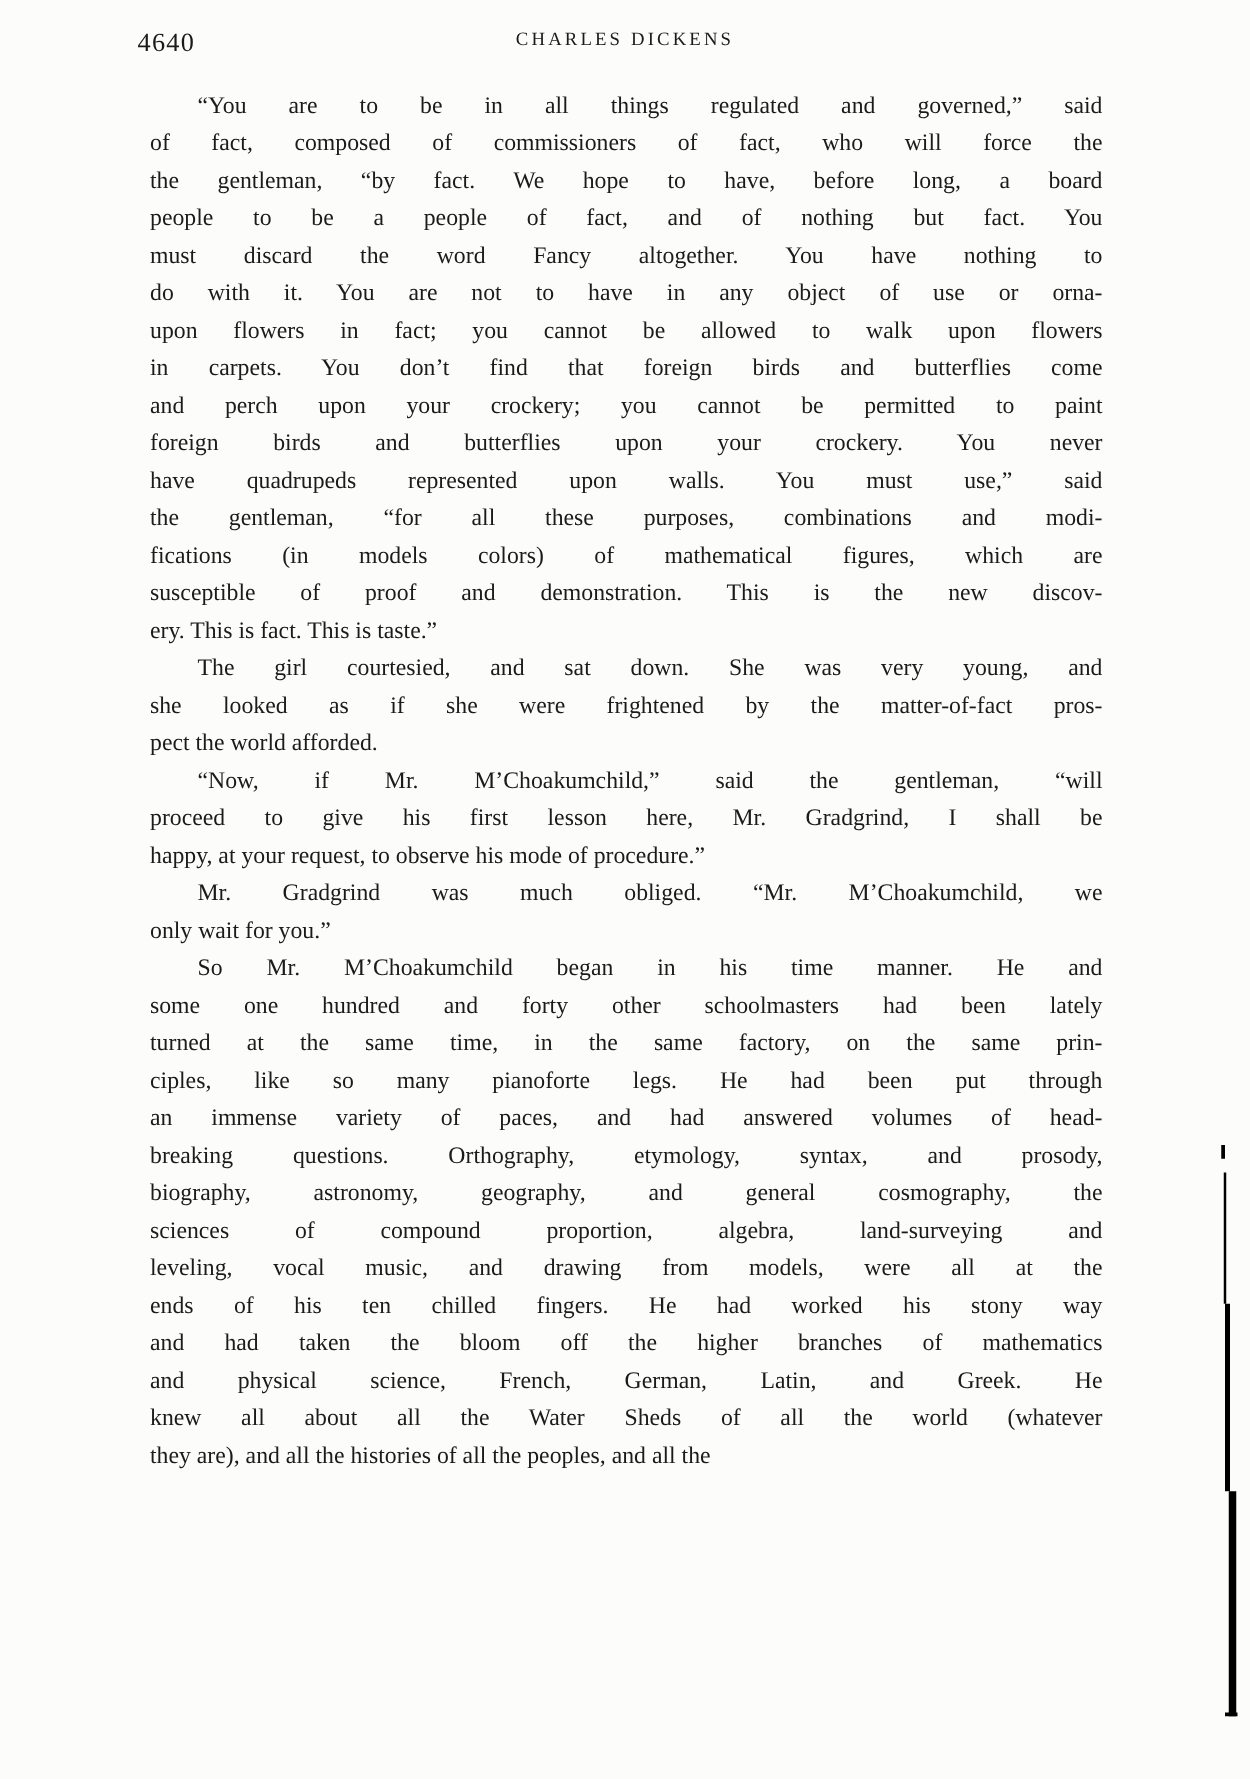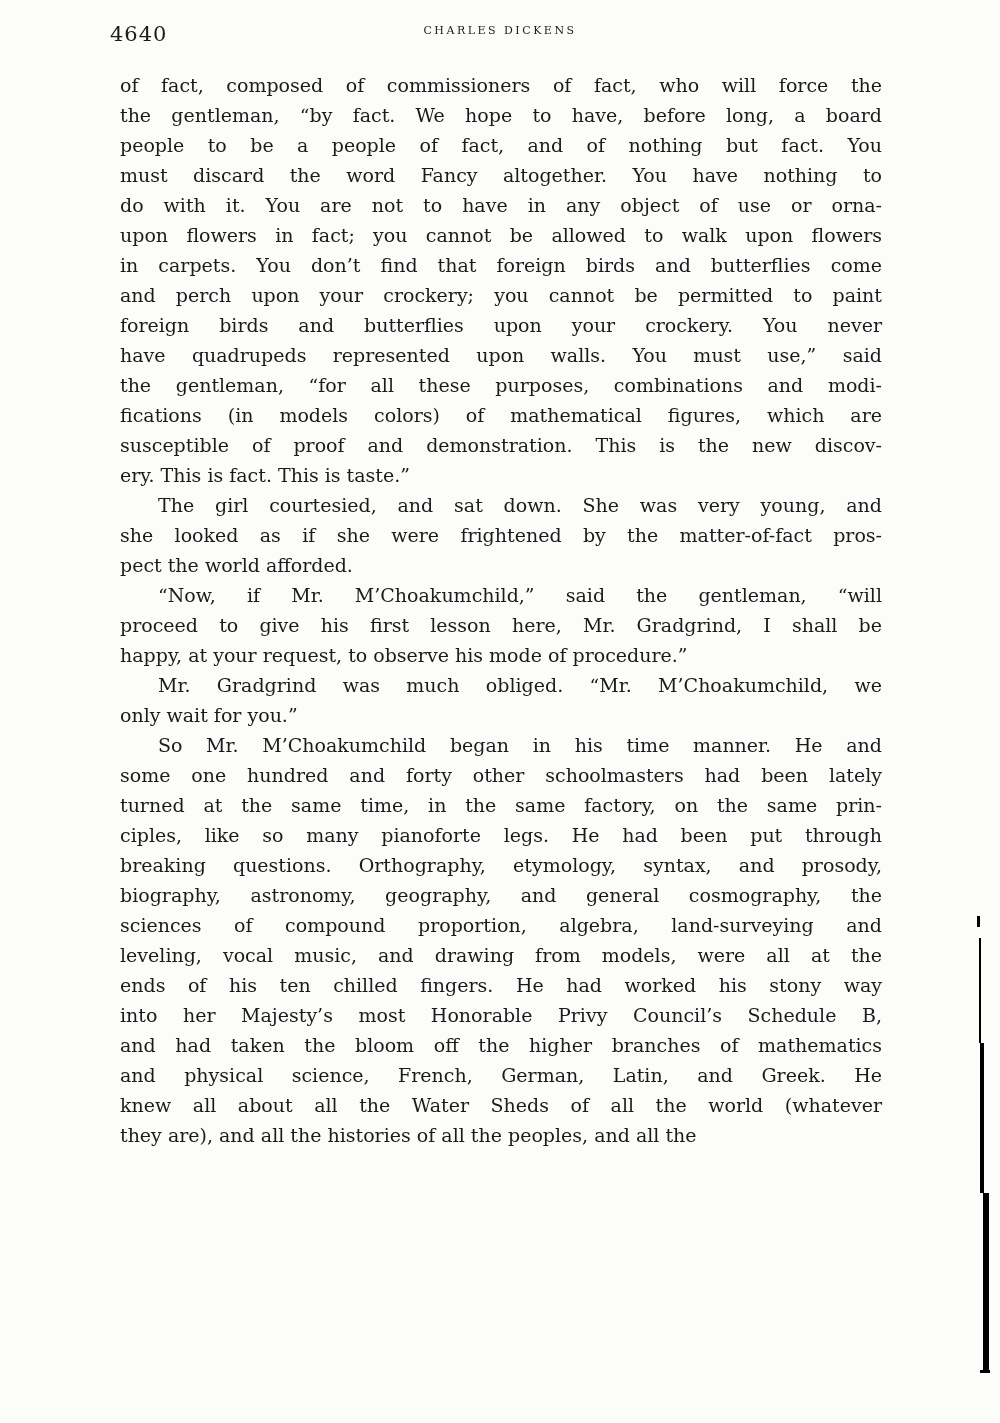--- a/index.html
+++ b/index.html
@@ -5,39 +5,39 @@
   html, body { margin: 0; padding: 0; }
   body {
     width: 1000px; height: 1423px;
     background: #fcfcfa;
     font-family: "DejaVu Serif", "Liberation Serif", serif;
     color: #1b1b1b;
     overflow: hidden;
   }
   .page {
     position: relative;
-    width: 1000px; height: 1005px;
+    width: 1000px; height: 1005px; font-family: Liberation Serif, serif;
   }
   .running-head {
     position: absolute;
     top: 20px; left: 0; right: 0;
     height: 30px;
   }
   .page-number {
     position: absolute;
     left: 110px; top: 2px;
     font-size: 21px;
     letter-spacing: 1px;
   }
   .running-title {
     position: absolute;
     left: 0; right: 0;
     top: 4px;
     text-align: center;
-    font-size: 11px;
+    font-size: 15px;
     letter-spacing: 2.5px;
   }
   .text-block {
     position: absolute;
     left: 120px; top: 70px;
     width: 762px;
     font-size: 19px;
     line-height: 30px;
   }
   .line {
@@ -60,20 +60,21 @@
 
 <div class="page">
 
   <div class="running-head">
     <span class="page-number">4640</span>
     <div class="running-title">CHARLES DICKENS</div>
   </div>
 
   <div class="text-block">
 
+  <div class="line first">“You are to be in all things regulated and governed,” said</div>
       <div class="line">of fact, composed of commissioners of fact, who will force the</div>
       <div class="line">the gentleman, “by fact.  We hope to have, before long, a board</div>
       <div class="line">people to be a people of fact, and of nothing but fact.  You</div>
       <div class="line">must discard the word Fancy altogether.  You have nothing to</div>
       <div class="line">do with it.  You are not to have in any object of use or orna-</div>
       <div class="line">upon flowers in fact; you cannot be allowed to walk upon flowers</div>
       <div class="line">in carpets.  You don’t find that foreign birds and butterflies come</div>
       <div class="line">and perch upon your crockery; you cannot be permitted to paint</div>
       <div class="line">foreign birds and butterflies upon your crockery.  You never</div>
       <div class="line">have quadrupeds represented upon walls.  You must use,” said</div>
@@ -86,26 +87,26 @@
       <div class="line par-end">pect the world afforded.</div>
       <div class="line first">“Now, if Mr. M’Choakumchild,” said the gentleman, “will</div>
       <div class="line">proceed to give his first lesson here, Mr. Gradgrind, I shall be</div>
       <div class="line par-end">happy, at your request, to observe his mode of procedure.”</div>
       <div class="line first">Mr. Gradgrind was much obliged.  “Mr. M’Choakumchild, we</div>
       <div class="line par-end">only wait for you.”</div>
       <div class="line first">So Mr. M’Choakumchild began in his time manner.  He and</div>
       <div class="line">some one hundred and forty other schoolmasters had been lately</div>
       <div class="line">turned at the same time, in the same factory, on the same prin-</div>
       <div class="line">ciples, like so many pianoforte legs.  He had been put through</div>
+      <div class="line">an immense variety of paces, and had answered volumes of head-</div>
       <div class="line">breaking questions.  Orthography, etymology, syntax, and prosody,</div>
       <div class="line">biography, astronomy, geography, and general cosmography, the</div>
       <div class="line">sciences of compound proportion, algebra, land-surveying and</div>
       <div class="line">leveling, vocal music, and drawing from models, were all at the</div>
       <div class="line">ends of his ten chilled fingers.  He had worked his stony way</div>
-      <div class="line">into her Majesty’s most Honorable Privy Council’s Schedule B,</div>
       <div class="line">and had taken the bloom off the higher branches of mathematics</div>
       <div class="line">and physical science, French, German, Latin, and Greek.  He</div>
       <div class="line">knew all about all the Water Sheds of all the world (whatever</div>
       <div class="line par-end">they are), and all the histories of all the peoples, and all the</div>
     </div>
 
   <div class="artifact art-dot"></div>
   <div class="artifact art-seg1"></div>
   <div class="artifact art-seg2"></div>
   <div class="artifact art-seg3"></div>

